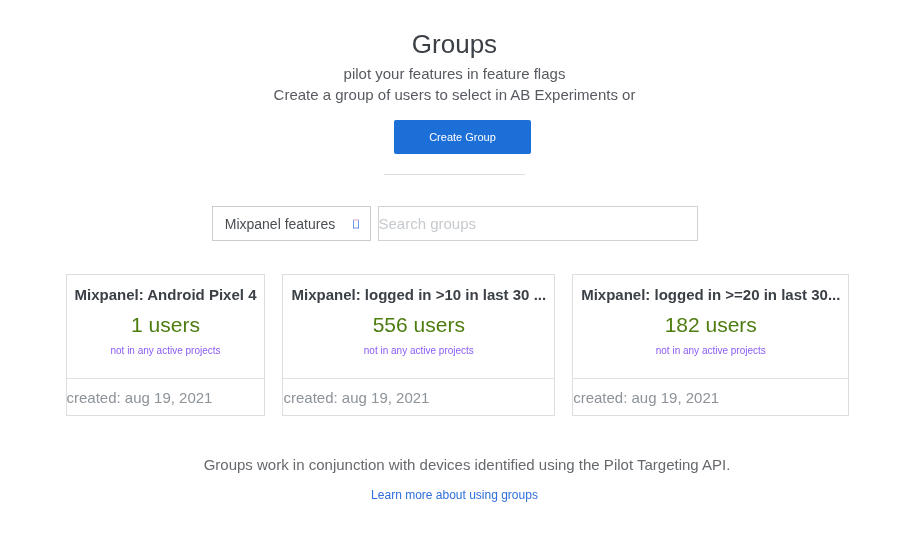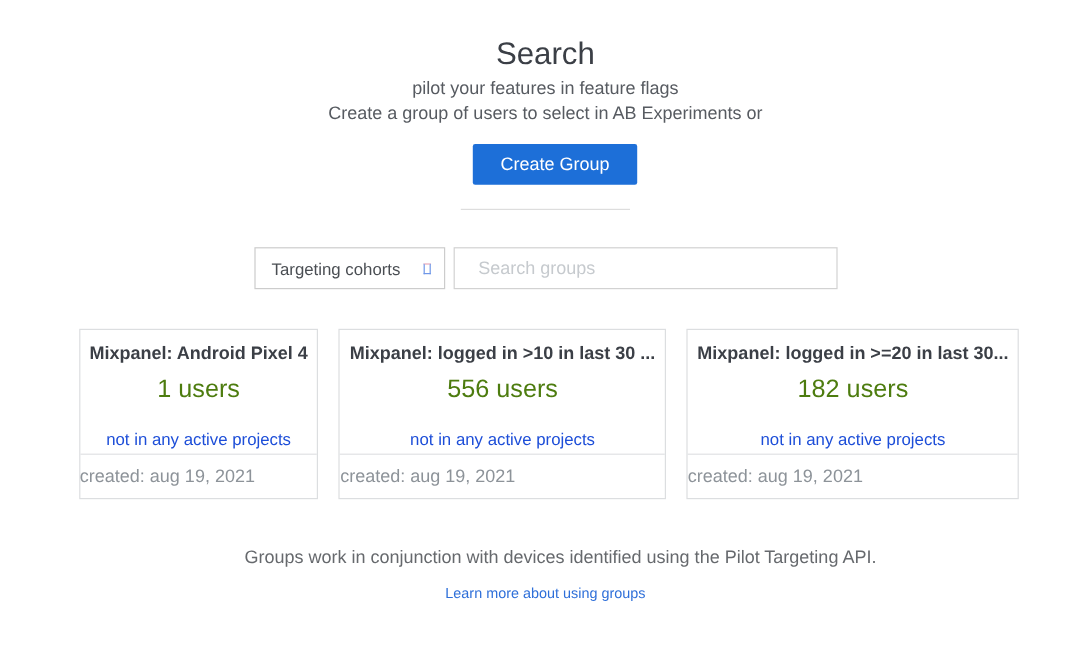--- a/index.html
+++ b/index.html
@@ -36,21 +36,21 @@
     line-height: 21px;
     color: #575b61;
   }
   .create-btn {
     margin-top: 15px;
     width: 137px;
     height: 34px;
     background: var(--primary-button, #1d6fd8);
     color: #ffffff;
     font-family: "Liberation Sans", sans-serif;
-    font-size: 15px;
+    font-size: 11px;
     border: none;
     border-radius: 2px;
     cursor: pointer;
     margin-left: 16px;
   }
   .header-divider {
     width: 141px;
     height: 0;
     border: none;
     border-top: 1px solid #dddddd;
@@ -85,21 +85,21 @@
     top: 50%;
     transform: translateY(-50%);
     width: 6px;
     height: 9px;
     border: 1px solid #6f97e8;
     border-top-color: #e8a7b8;
   }
   .search-input {
     width: 320px;
     border: 1px solid #d2d2d2;
-    padding: 0 20px;
+    padding: 0 0;
     font-family: "Liberation Sans", sans-serif;
     font-size: 15px;
     color: #4a4e53;
     outline: none;
   }
   .search-input::placeholder { color: #c6cace; }
 
   
   .cards {
     width: 778px;
@@ -128,23 +128,23 @@
     overflow: hidden;
     padding: 0 8px;
   }
   .card-users {
     margin-top: 7px;
     font-size: 21px;
     color: #4d7c0f;
     line-height: 26px;
   }
   .card-muted {
-    margin-top: 19px;
-    font-size: 14px;
-    color: #1d4ed8;
+    margin-top: 4px;
+    font-size: 10px;
+    color: #8b5cf6;
     line-height: 18px;
   }
   .card-footer {
     border-top: 1px solid #e0e2e4;
     height: 37px;
     display: flex;
     align-items: center;
     padding: 0 0;
     font-size: 15px;
     color: #8d9399;
@@ -167,32 +167,32 @@
     text-decoration: none;
     cursor: pointer;
   }
 </style>
 </head>
 <body>
 
 <div class="page">
 
   <div class="header">
-    <h1 class="page-title">Search</h1>
+    <h1 class="page-title">Groups</h1>
     <div class="subtitle">
       <div>pilot your features in feature flags</div>
       <div>Create a group of users to select in AB Experiments or</div>
     </div>
     <button class="create-btn">Create Group</button>
     <hr class="header-divider">
   </div>
 
   <div class="filters">
     <div class="cohort-select">
-      <span>Targeting cohorts</span>
+      <span>Mixpanel features</span>
       <span class="tofu-icon"></span>
     </div>
     <input class="search-input" type="text" placeholder="Search groups" style="">
   </div>
 
   <div class="cards">
 
     <div class="card">
       <div class="card-body">
         <div class="card-title">Mixpanel: Android Pixel 4</div>

